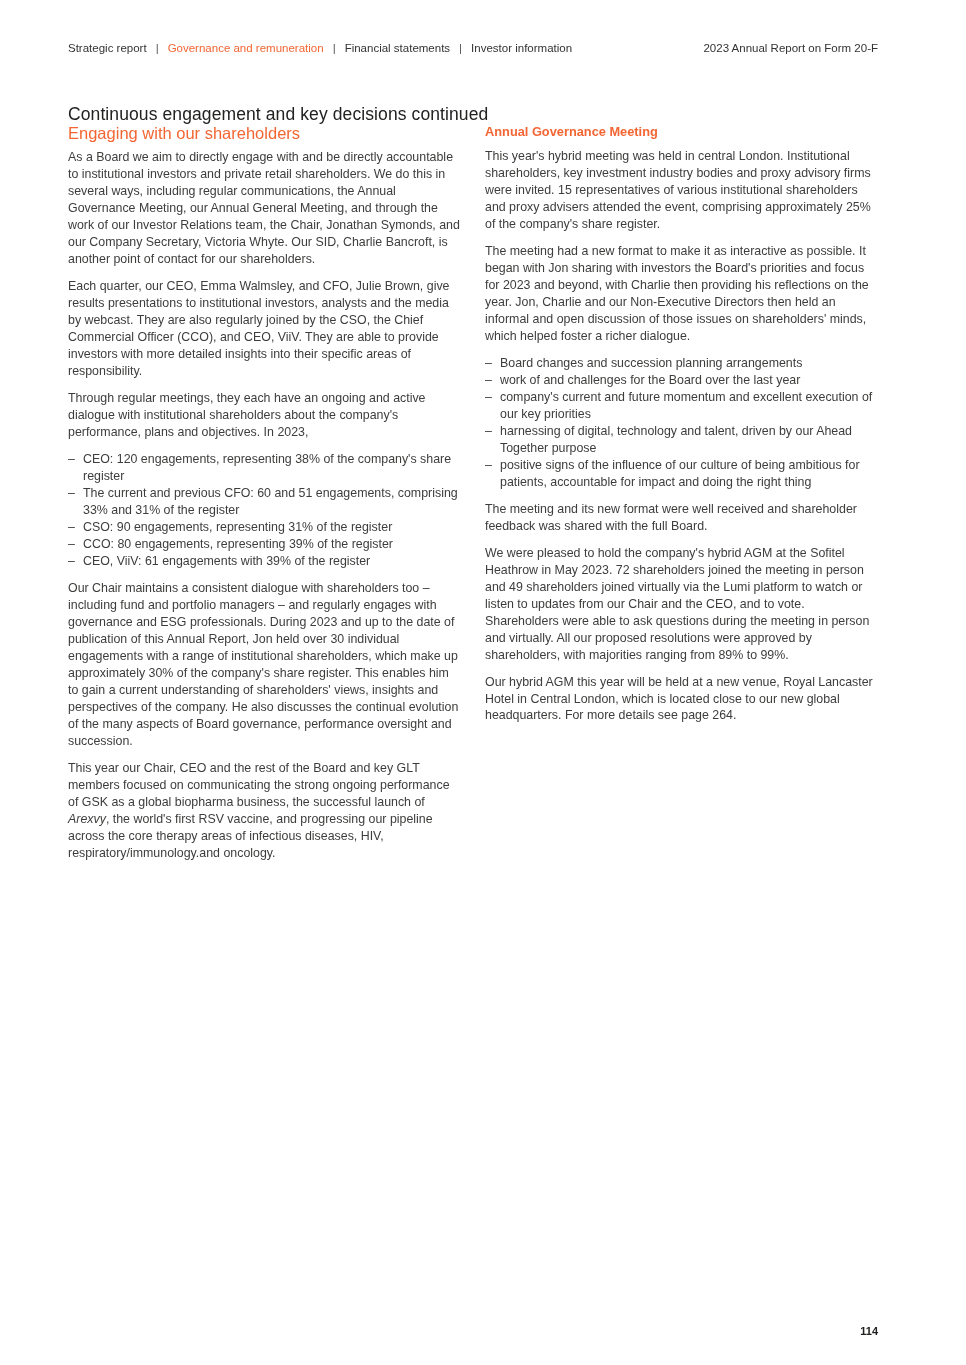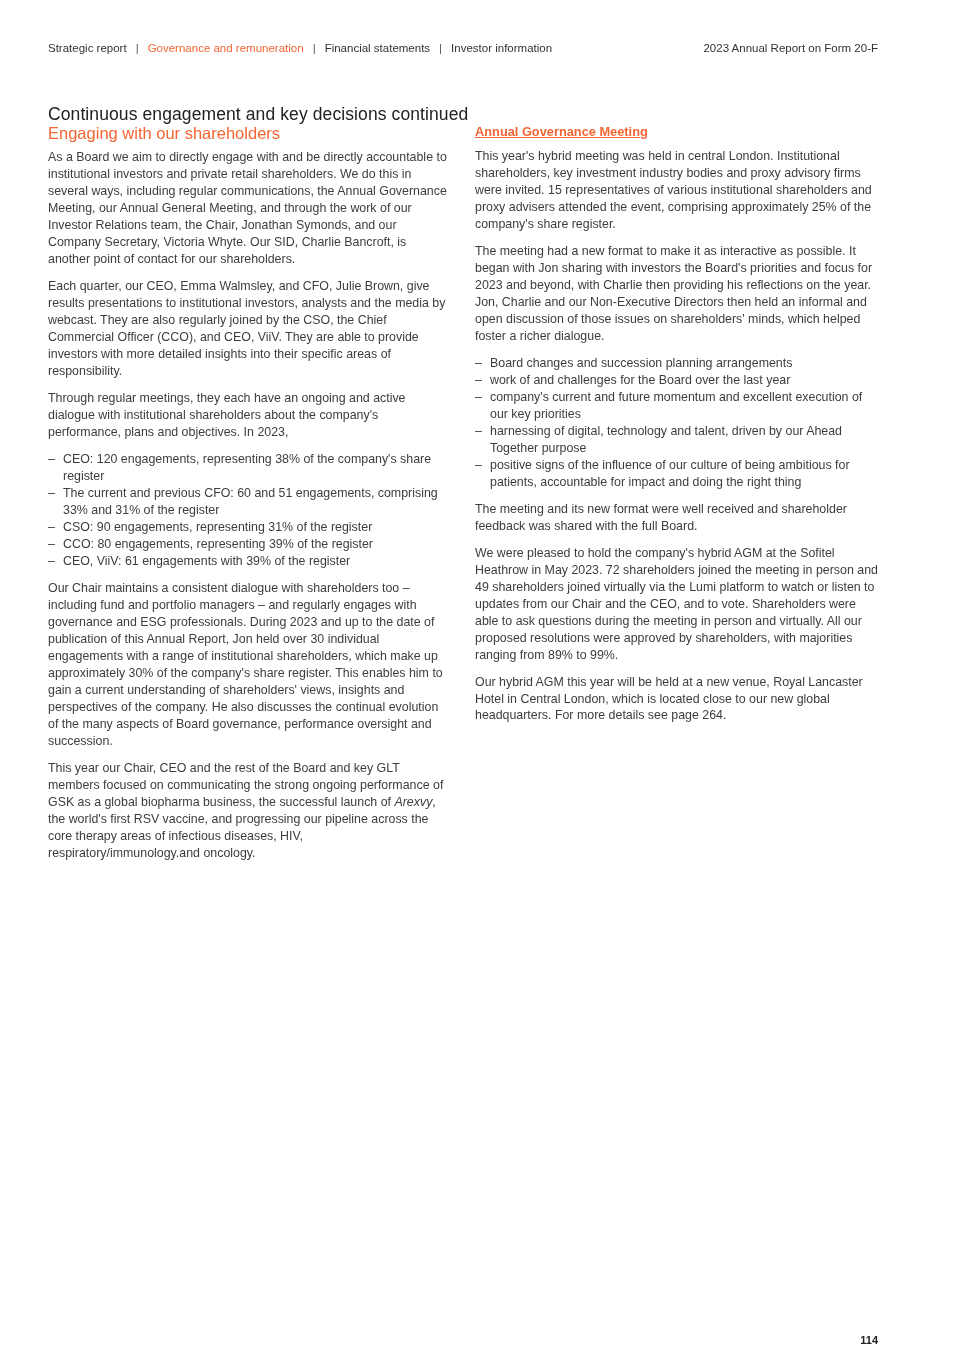--- a/index.html
+++ b/index.html
@@ -5,21 +5,21 @@
   * { box-sizing: border-box; }
   html, body { margin: 0; padding: 0; background: #ffffff; }
   .page {
     position: relative;
     width: 966px;
     height: 1365px;
     margin: 0 auto;
     background: #ffffff;
     font-family: "Liberation Sans", sans-serif;
     color: #3d3d3c;
-    padding: 42px 88px 0 48px;
+    padding: 42px 88px 0 68px;
     overflow: hidden;
   }
   .header {
     display: flex;
     justify-content: space-between;
     align-items: baseline;
     font-size: 11.5px;
     color: #333333;
   }
   .nav { display: flex; align-items: baseline; }
@@ -47,33 +47,32 @@
     font-weight: 500;
     line-height: 1.1;
     margin: 0 0 7px 0;
   }
   h3.sub-heading {
     color: #F36633;
     font-size: 12.8px;
     font-weight: 700;
     line-height: 1.15;
     margin: 1px 0 8px 0;
-    text-decoration: underline;
   }
   h3.sub-heading.spaced { margin-top: 14px; }
   p { margin: 0 0 10px 0; }
   ul.dashlist { list-style: none; margin: 0 0 10px 0; padding: 0; }
   ul.dashlist li { display: flex; }
   .dash { flex: 0 0 15px; width: 15px; }
   .btext { flex: 1; white-space: pre-wrap; }
   em { font-style: italic; }
   .page-num {
     position: absolute;
     right: 88px;
-    bottom: 19px;
+    bottom: 28px;
     font-size: 11px;
     font-weight: 700;
     color: #222221;
   }
 </style>
 </head>
 <body>
 
 <div class="page">
 

